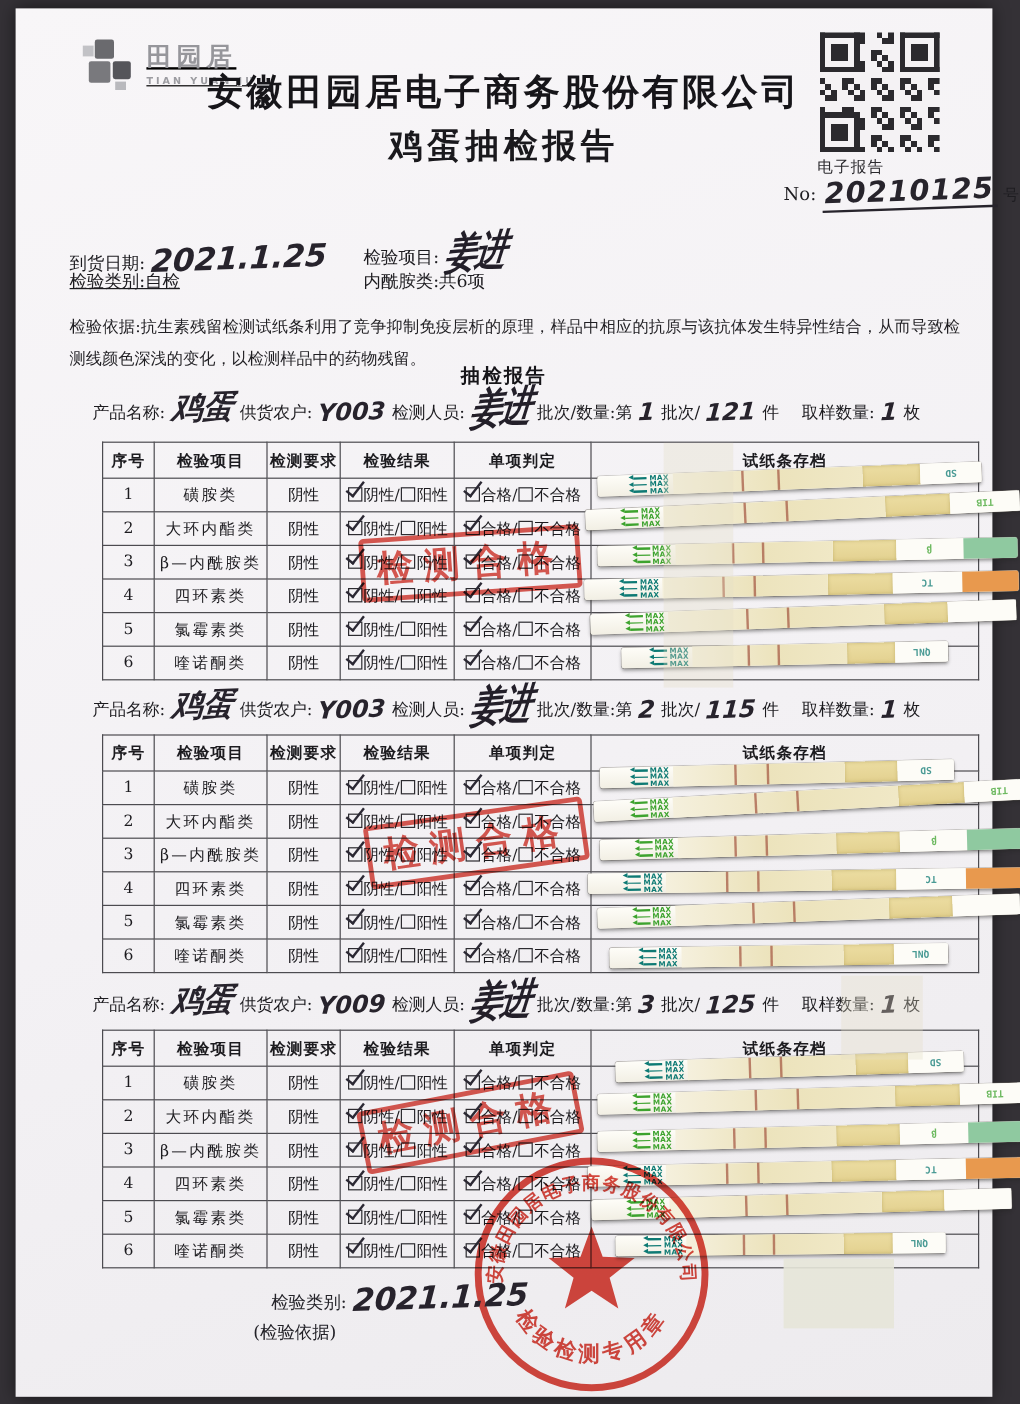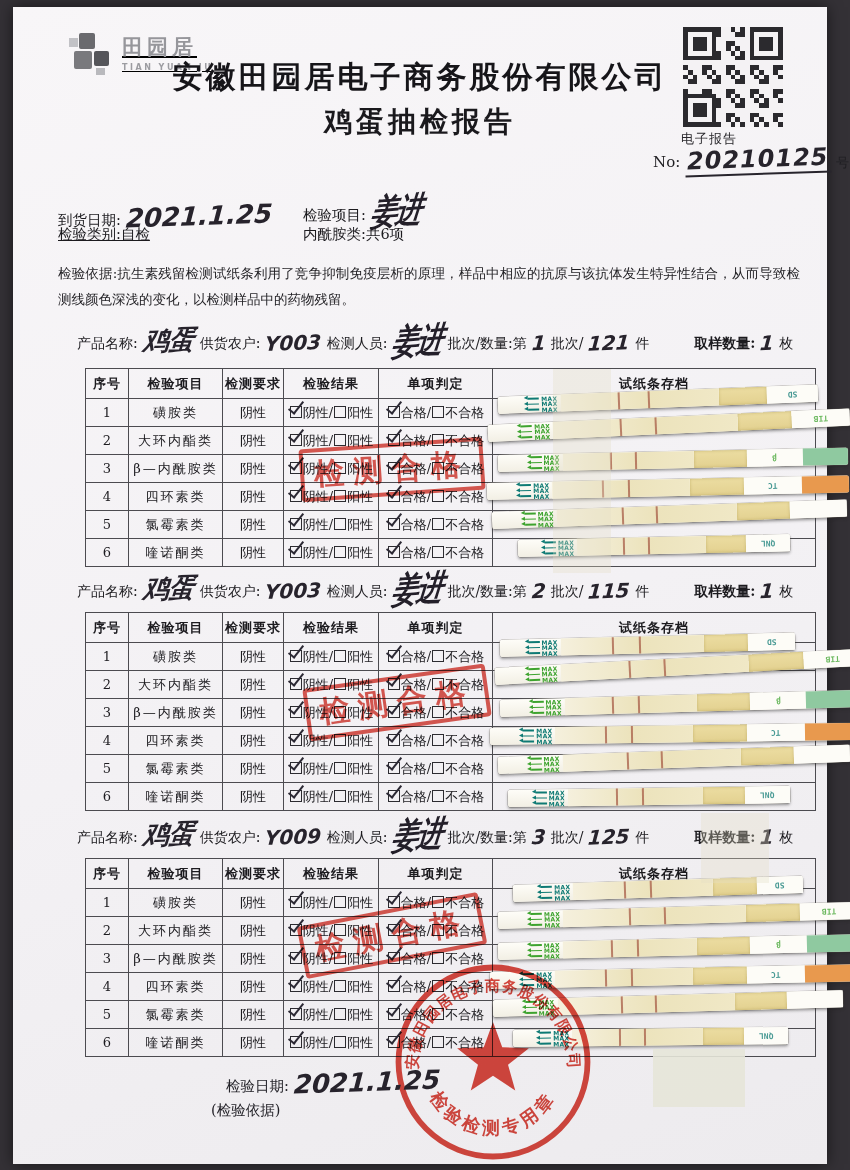--- a/index.html
+++ b/index.html
@@ -39,21 +39,21 @@
   .hw.big{font-size:26px;}
   .sig{font:700 italic 27px "DejaVu Sans",sans-serif;color:#231f29;display:inline-block;
       transform:rotate(-5deg) skewX(-12deg) scaleY(1.25);letter-spacing:-2px;line-height:.9;}
   .basis{position:absolute;left:45px;top:253px;width:742px;font:400 13.5px "DejaVu Serif",serif;
       color:#201f23;line-height:1.95;text-align:justify;}
   .sampling-title{position:absolute;left:0;top:296px;width:100%;}
   
   .batch-section{position:absolute;left:0;width:814px;height:250px;}
   .batch-head{position:absolute;left:64px;top:2px;display:flex;align-items:flex-end;gap:5px;
       font:400 14px "DejaVu Serif",serif;color:#1c1b1f;white-space:nowrap;}
-  .batch-head .sp{margin-left:40px;font-weight:bold;}
+  .batch-head .sp{margin-left:14px;}
   .tbl{position:absolute;left:72px;border-collapse:collapse;table-layout:fixed;background:transparent;}
   .tbl th,.tbl td{border:1.2px solid #4c4b50;font:400 13px "DejaVu Serif",serif;color:#1c1b1f;
       text-align:center;padding:0;overflow:visible;}
   .tbl th{height:29px;font-weight:700;letter-spacing:1px;}
   .tbl td{height:27px;}
   .td-name{letter-spacing:2px;}
   .opt-cell{font-size:12.5px;white-space:nowrap;}
   .cb{display:inline-block;width:10px;height:10px;border:1.4px solid #2c2b30;vertical-align:-1px;
       position:relative;margin:0 1px;}
   .tick{position:absolute;left:1px;top:-9px;width:6px;height:14px;border-right:2px solid #2b2833;
@@ -243,20 +243,23 @@
     <span class="sig">姜进</span>
   </div>
   <div class="info-row" style="left:45px;top:218px;text-decoration:underline;">
     <span>检验类别:自检</span>
   </div>
   <div class="info-row" style="left:290px;top:218px;">
     <span>内酰胺类:共6项</span>
   </div>
   <div class="basis">检验依据:抗生素残留检测试纸条利用了竞争抑制免疫层析的原理，样品中相应的抗原与该抗体发生特异性结合，从而导致检测线颜色深浅的变化，以检测样品中的药物残留。</div>
 
+  <div class="sampling-title">
+    <div class="sec-title">抽检报告</div>
+  </div>
 
   <div id="batches">
       <section class="batch-section" style="top: 318px;">
         <div class="batch-head">
           <span>产品名称:</span>
           <span class="hw big">鸡蛋</span>
           <span>供货农户:</span>
           <span class="hw">Y003</span>
           <span>检测人员:</span>
           <span class="sig">姜进</span>
@@ -975,21 +978,21 @@
         </div>
         <div class="pass-stamp" style="left: 287px; top: 90px; transform: rotate(-11deg);">检测合格</div>
       </section>
     </div>
 
   <div class="tape" style="left:540px;top:362px;width:58px;height:204px;"></div>
   <div class="tape" style="left:688px;top:806px;width:68px;height:70px;"></div>
   <div class="tape solid" style="left:640px;top:1042px;width:92px;height:58px;"></div>
 
   <div class="footer-row">
-    <span>检验日期:</span>
+    <span>检验类别:</span>
     <span class="hw big">2021.1.25</span>
   </div>
   <div class="seal-note">(检验依据)</div>
 
   <svg class="round-stamp" viewBox="0 0 200 200">
     <circle cx="100" cy="100" r="90" fill="none" stroke="#d5352b" stroke-width="5.5"></circle>
     <polygon points="100,62 108.8,85.9 134.2,86.9 114.3,102.6 121.2,127.1 100,113 78.8,127.1 85.7,102.6 65.8,86.9 91.2,85.9" fill="#d5352b"></polygon>
     <defs>
       <path id="arcTop" d="M 28,104 A 72,72 0 1 1 172,104" fill="none"></path>
       <path id="arcBot" d="M 36,124 A 68,68 0 0 0 164,124" fill="none"></path>

